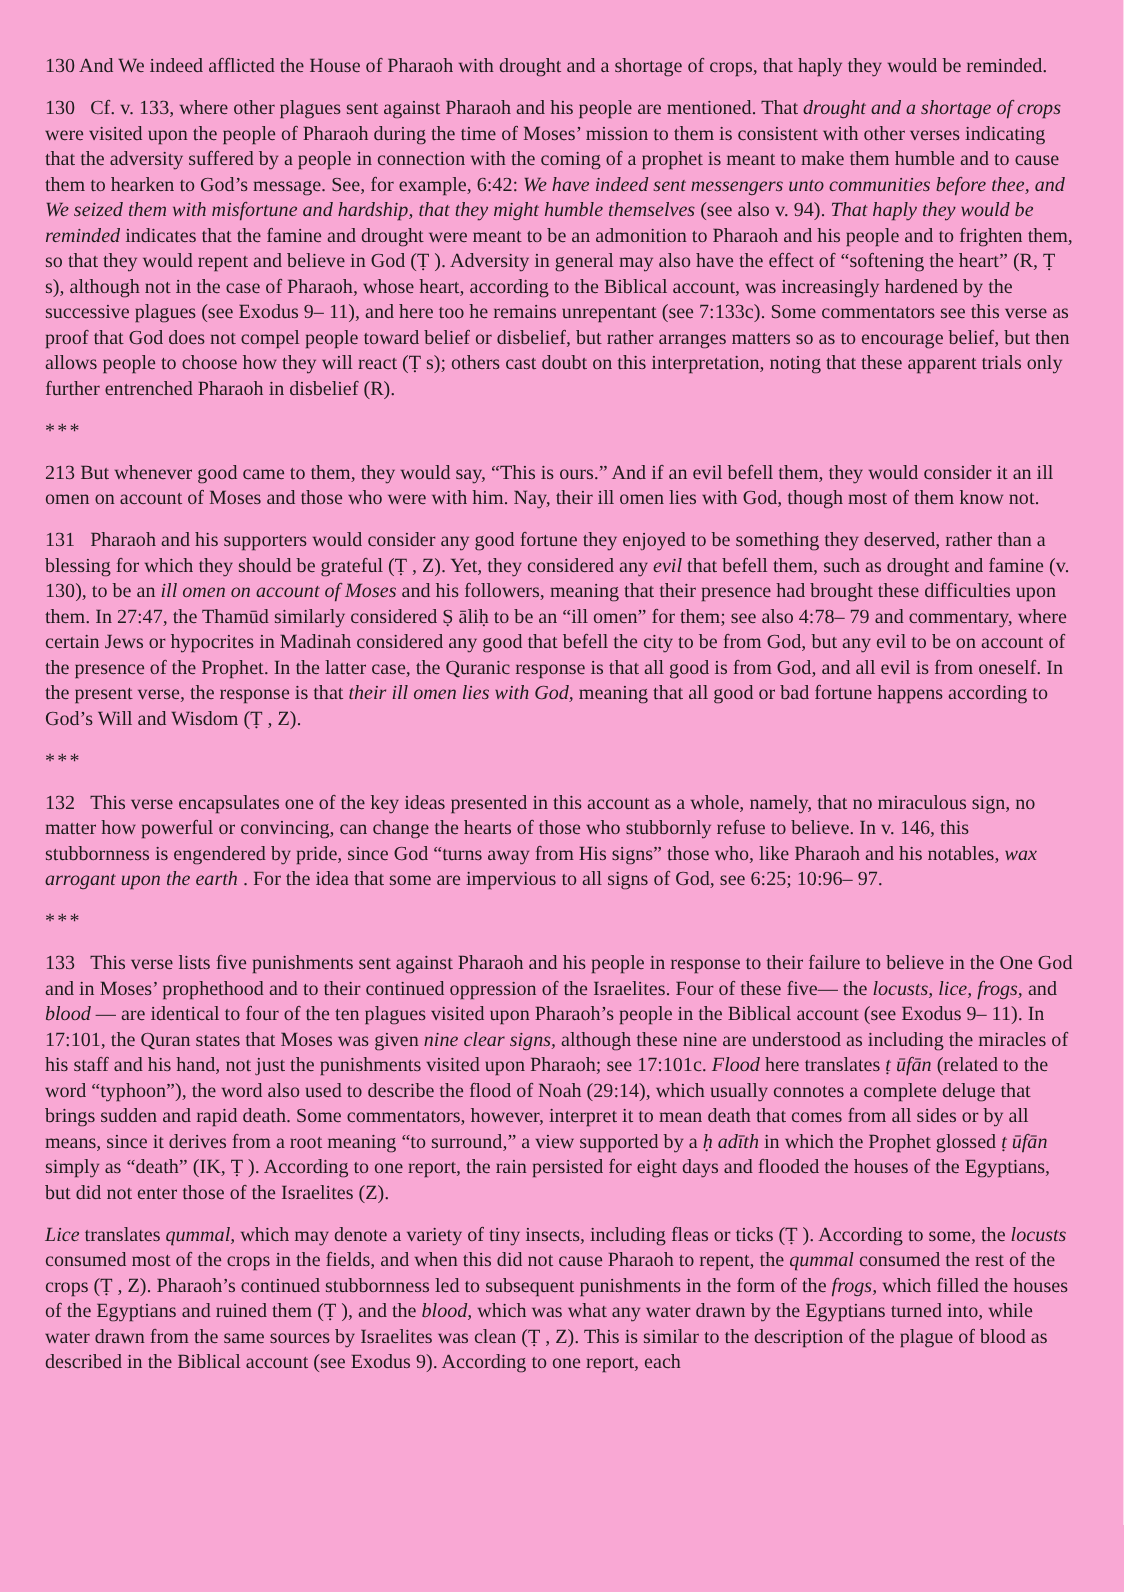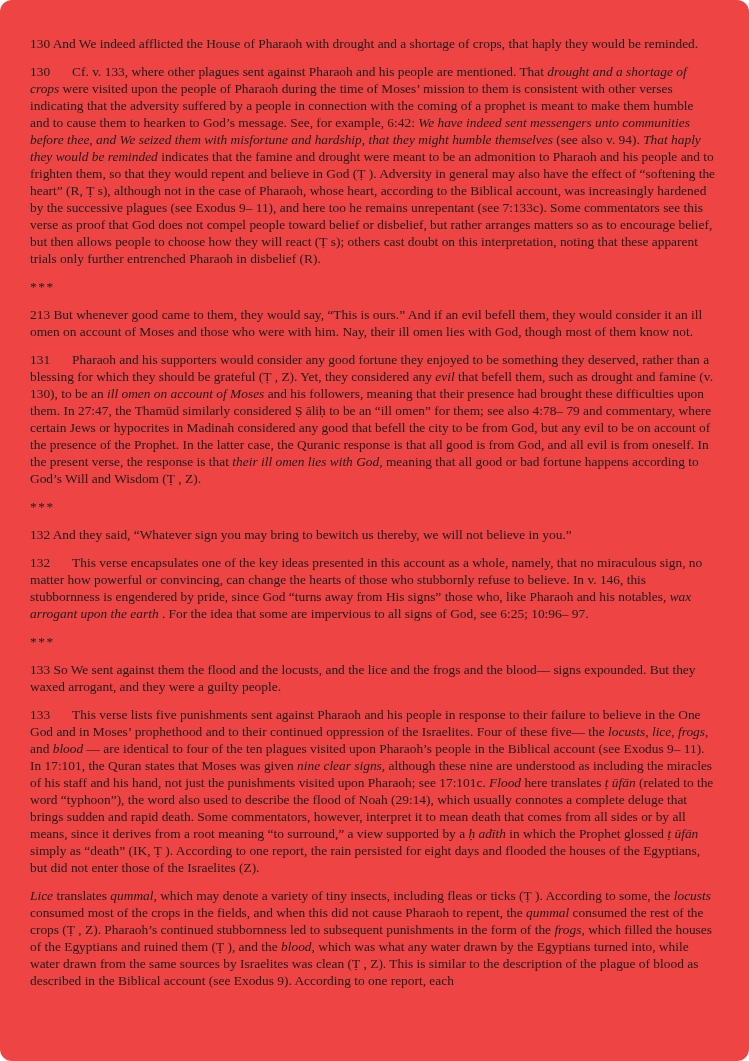--- a/index.html
+++ b/index.html
@@ -10,54 +10,51 @@
   body {
     width: 749px;
     height: 1061px;
     overflow: hidden;
   }
   .doc-page {
     box-sizing: border-box;
     width: 749px;
     height: 1061px;
     padding: 35px 33px 0 30px;
-    background: #ef4444;
+    background: #f9a8d4;
     font-family: "Liberation Serif", "DejaVu Serif", serif;
     font-size: 13.4px;
     line-height: 17px;
     color: #1c1c1c;
     text-align: left;
     overflow: hidden;
-    border-radius: 12px;
   }
   .doc-page p {
     margin: 0 0 11px 0;
     padding: 0;
   }
   .doc-page p.verse {
     font-weight: normal;
   }
   .doc-page p.separator {
     letter-spacing: 1.5px;
   }
   .vnum {
     display: inline-block;
-    margin-right: 22px;
+    margin-right: 10px;
   }
   i { }
 </style>
 </head>
 <body>
 
 <main class="doc-page">
     <p class="verse"><span>130 And We indeed afflicted the House of Pharaoh with drought and a shortage of crops, that haply they would be reminded.</span></p>
     <p class="commentary"><span class="vnum">130</span><span>Cf. v. 133, where other plagues sent against Pharaoh and his people are mentioned. That </span><i>drought and a shortage of crops</i><span> were visited upon the people of Pharaoh during the time of Moses’ mission to them is consistent with other verses indicating that the adversity suffered by a people in connection with the coming of a prophet is meant to make them humble and to cause them to hearken to God’s message. See, for example, 6:42: </span><i>We have indeed sent messengers unto communities before thee, and We seized them with misfortune and hardship, that they might humble themselves</i><span> (see also v. 94). </span><i>That haply they would be reminded</i><span> indicates that the famine and drought were meant to be an admonition to Pharaoh and his people and to frighten them, so that they would repent and believe in God (Ṭ ). Adversity in general may also have the effect of “softening the heart” (R, Ṭ s), although not in the case of Pharaoh, whose heart, according to the Biblical account, was increasingly hardened by the successive plagues (see Exodus 9– 11), and here too he remains unrepentant (see 7:133c). Some commentators see this verse as proof that God does not compel people toward belief or disbelief, but rather arranges matters so as to encourage belief, but then allows people to choose how they will react (Ṭ s); others cast doubt on this interpretation, noting that these apparent trials only further entrenched Pharaoh in disbelief (R).</span></p>
     <p class="separator"><span>***</span></p>
     <p class="verse"><span>213 But whenever good came to them, they would say, “This is ours.” And if an evil befell them, they would consider it an ill omen on account of Moses and those who were with him. Nay, their ill omen lies with God, though most of them know not.</span></p>
     <p class="commentary"><span class="vnum">131</span><span>Pharaoh and his supporters would consider any good fortune they enjoyed to be something they deserved, rather than a blessing for which they should be grateful (Ṭ , Z). Yet, they considered any </span><i>evil</i><span> that befell them, such as drought and famine (v. 130), to be an </span><i>ill omen on account of Moses</i><span> and his followers, meaning that their presence had brought these difficulties upon them. In 27:47, the Thamūd similarly considered Ṣ āliḥ to be an “ill omen” for them; see also 4:78– 79 and commentary, where certain Jews or hypocrites in Madinah considered any good that befell the city to be from God, but any evil to be on account of the presence of the Prophet. In the latter case, the Quranic response is that all good is from God, and all evil is from oneself. In the present verse, the response is that </span><i>their ill omen lies with God,</i><span> meaning that all good or bad fortune happens according to God’s Will and Wisdom (Ṭ , Z).</span></p>
     <p class="separator"><span>***</span></p>
-    <p class="verse"><span>132 And they said, “Whatever sign you may bring to bewitch us thereby, we will not believe in you.”</span></p>
     <p class="commentary"><span class="vnum">132</span><span>This verse encapsulates one of the key ideas presented in this account as a whole, namely, that no miraculous sign, no matter how powerful or convincing, can change the hearts of those who stubbornly refuse to believe. In v. 146, this stubbornness is engendered by pride, since God “turns away from His signs” those who, like Pharaoh and his notables, </span><i>wax arrogant upon the earth</i><span> . For the idea that some are impervious to all signs of God, see 6:25; 10:96– 97.</span></p>
     <p class="separator"><span>***</span></p>
-    <p class="verse"><span>133 So We sent against them the flood and the locusts, and the lice and the frogs and the blood— signs expounded. But they waxed arrogant, and they were a guilty people.</span></p>
     <p class="commentary"><span class="vnum">133</span><span>This verse lists five punishments sent against Pharaoh and his people in response to their failure to believe in the One God and in Moses’ prophethood and to their continued oppression of the Israelites. Four of these five— the </span><i>locusts, lice, frogs,</i><span> and </span><i>blood</i><span> — are identical to four of the ten plagues visited upon Pharaoh’s people in the Biblical account (see Exodus 9– 11). In 17:101, the Quran states that Moses was given </span><i>nine clear signs,</i><span> although these nine are understood as including the miracles of his staff and his hand, not just the punishments visited upon Pharaoh; see 17:101c. </span><i>Flood</i><span> here translates </span><i>ṭ ūfān</i><span> (related to the word “typhoon”), the word also used to describe the flood of Noah (29:14), which usually connotes a complete deluge that brings sudden and rapid death. Some commentators, however, interpret it to mean death that comes from all sides or by all means, since it derives from a root meaning “to surround,” a view supported by a </span><i>ḥ adīth</i><span> in which the Prophet glossed </span><i>ṭ ūfān</i><span> simply as “death” (IK, Ṭ ). According to one report, the rain persisted for eight days and flooded the houses of the Egyptians, but did not enter those of the Israelites (Z).</span></p>
     <p class="commentary"><i>Lice</i><span> translates </span><i>qummal,</i><span> which may denote a variety of tiny insects, including fleas or ticks (Ṭ ). According to some, the </span><i>locusts</i><span> consumed most of the crops in the fields, and when this did not cause Pharaoh to repent, the </span><i>qummal</i><span> consumed the rest of the crops (Ṭ , Z). Pharaoh’s continued stubbornness led to subsequent punishments in the form of the </span><i>frogs,</i><span> which filled the houses of the Egyptians and ruined them (Ṭ ), and the </span><i>blood,</i><span> which was what any water drawn by the Egyptians turned into, while water drawn from the same sources by Israelites was clean (Ṭ , Z). This is similar to the description of the plague of blood as described in the Biblical account (see Exodus 9). According to one report, each</span></p>
   </main>
 
 </body></html>

